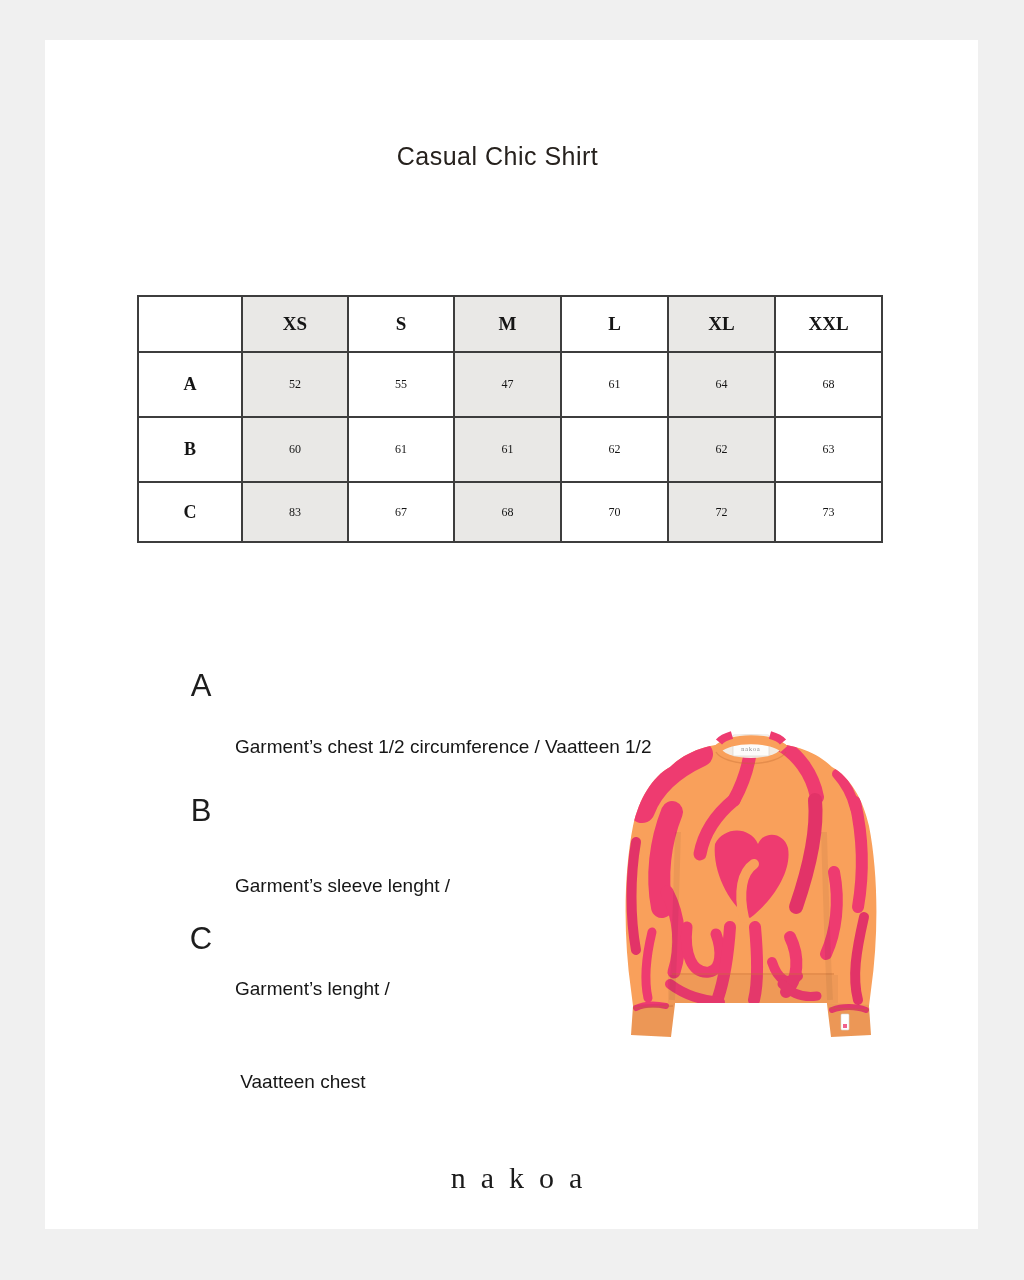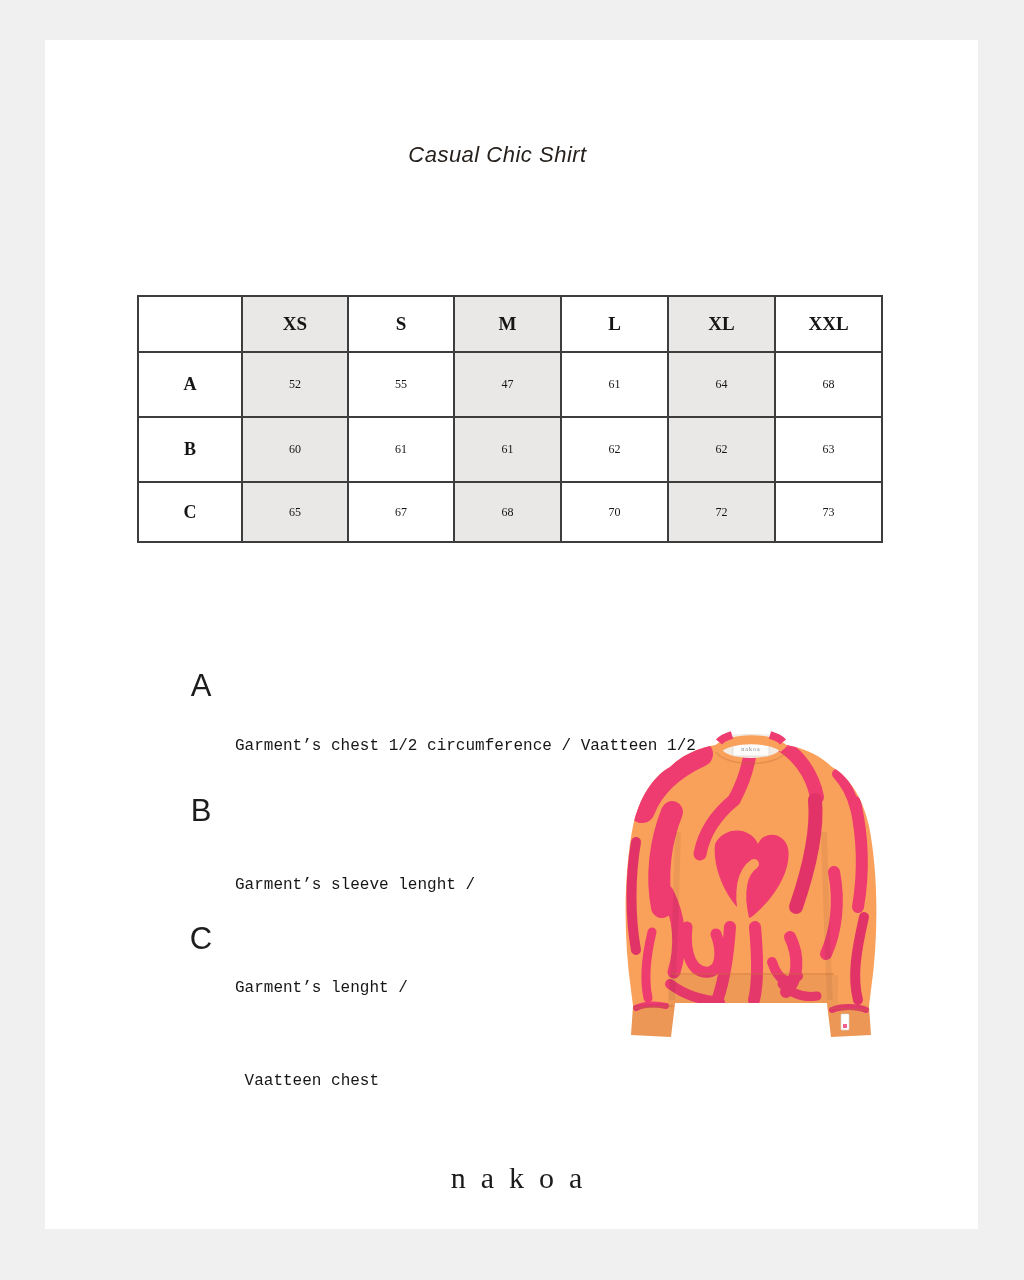--- a/index.html
+++ b/index.html
@@ -11,23 +11,22 @@
     overflow:hidden;
   }
   .card{
     position:absolute;left:45px;top:40px;width:933px;height:1189px;
     background:var(--card-bg,#ffffff);
   }
   .title{
     position:absolute;top:102px;left:0;width:100%;
     text-align:center;margin:0;
     font-family:"Liberation Sans",sans-serif;
-    font-weight:400;font-size:22px;letter-spacing:0.5px;color:#26211d;
+    font-weight:400;font-size:25px;letter-spacing:0.5px;color:#26211d;
     transform:translateX(-14px);
-    font-style:italic;
   }
   table.size-table{
     position:absolute;left:92px;top:255px;
     border-collapse:collapse;table-layout:fixed;width:744px;
   }
   .size-table th,.size-table td{
     border:2px solid var(--border,#3d3d3d);
     text-align:center;vertical-align:middle;
     font-family:"Liberation Serif",serif;
     color:#151515;padding:4px;
@@ -36,22 +35,22 @@
   .size-table tbody th{font-weight:bold;font-size:18px;}
   .size-table tbody td{font-weight:normal;font-size:12px;}
   .shade{background:var(--shade,#e9e8e6);}
   .legend-letter{
     position:absolute;left:133px;width:46px;text-align:center;
     font-family:"Liberation Sans",sans-serif;
     font-size:31px;line-height:36px;font-weight:400;color:#1d1d1d;
   }
   .legend-text{
     position:absolute;left:190px;width:470px;
-    font-family:Liberation Mono, monospace;
-    font-size:16px;line-height:31px;color:#161616;
+    font-family:Liberation Sans, sans-serif;
+    font-size:19px;line-height:31px;color:#161616;
     white-space:pre-wrap;
   }
   .product-image{position:absolute;left:567px;top:682px;}
   .fill-orange{fill:var(--orange,#f9a05b);}
   .stroke-orange{stroke:var(--orange,#f9a05b);}
   .fill-pink{fill:var(--pink,#ee3b70);}
   .stroke-pink{stroke:var(--pink,#ee3b70);}
   .stroke-pink2{stroke:var(--pink_dark,#e23368);}
   .brand-logo{
     position:absolute;top:1121px;left:0;width:100%;text-align:center;
@@ -102,21 +101,21 @@
         <th>B</th>
         <td class="shade">60</td>
         <td>61</td>
         <td class="shade">61</td>
         <td>62</td>
         <td class="shade">62</td>
         <td>63</td>
       </tr>
       <tr style="height:60px">
         <th>C</th>
-        <td class="shade">65</td>
+        <td class="shade">83</td>
         <td>67</td>
         <td class="shade">68</td>
         <td>70</td>
         <td class="shade">72</td>
         <td>73</td>
       </tr>
     </tbody>
   </table>
 
   <div class="legend-letter" style="top:628px">A</div>

